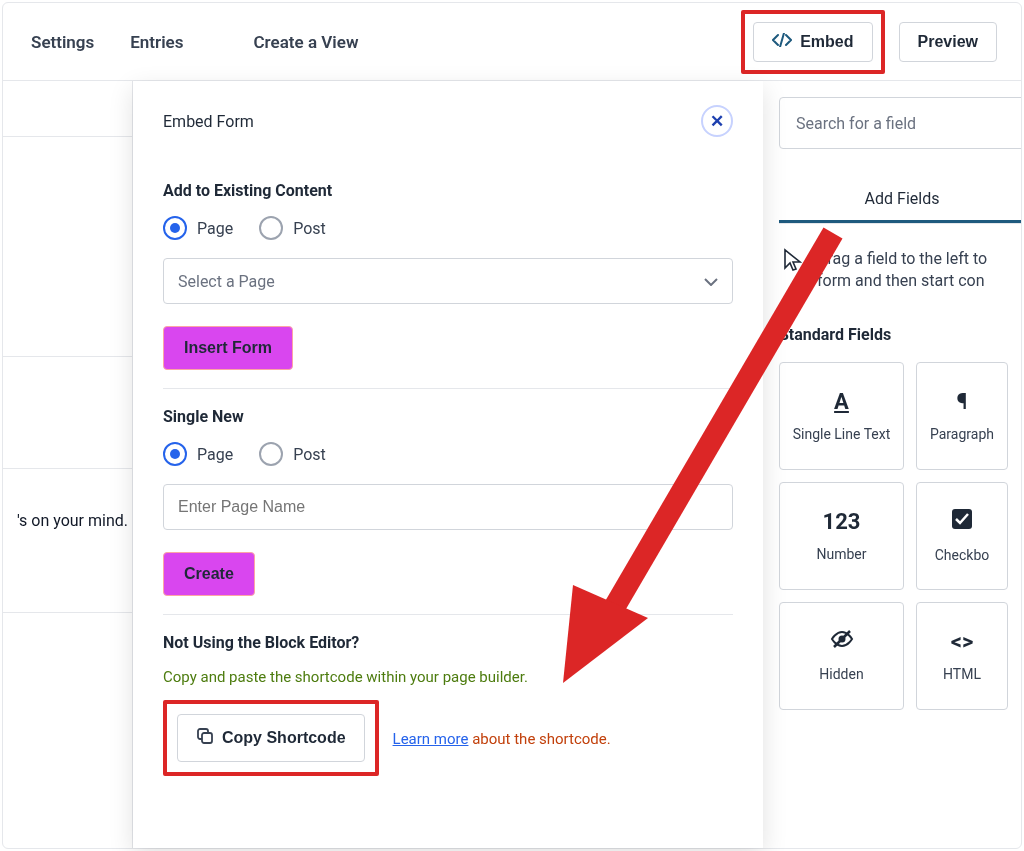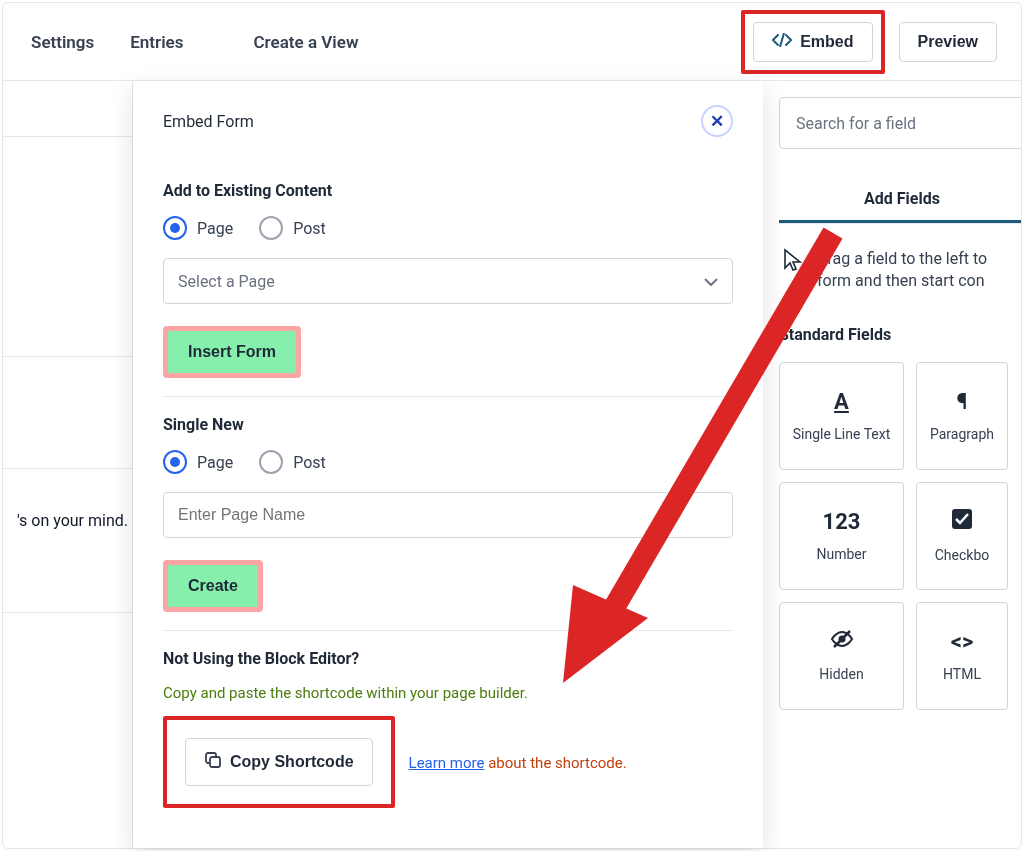--- a/index.html
+++ b/index.html
@@ -76,41 +76,41 @@
 .radio-inner { width: 10px; height: 10px; border-radius: 50%; background: #2563eb; }
 .radio-label { font-size: 16px; color: #374151; }
 .select-box, .text-input {
   width: 100%; height: 46px; border: 1px solid #d1d5db;
   border-radius: 4px; padding: 0 14px; font-size: 16px;
   color: #6b7280; background: #fff; display: flex; align-items: center;
   justify-content: space-between; margin-bottom: 22px;
 }
 .text-input { outline: none; }
 .btn-secondary {
-  border: 5px solid #fca5a5; border-radius: 4px; background: #86efac;
+  border: 1px solid #fca5a5; border-radius: 4px; background: #d946ef;
   padding: 12px 20px; font-size: 16px; font-weight: 600; color: #1f2937;
   cursor: pointer;
 }
 .shortcode-section { padding-top: 18px; }
 .sub-text { font-size: 15px; color: #4d7c0f; margin-bottom: 14px; }
 .copy-row { display: flex; align-items: center; gap: 14px; }
-.copy-highlight { border: 4px solid #dc2626; padding: 18px; border-radius: 2px; display: inline-block; }
+.copy-highlight { border: 4px solid #dc2626; padding: 10px; border-radius: 2px; display: inline-block; }
 .link-text { color: #2563eb; text-decoration: underline; font-size: 15px; cursor: pointer; }
 .plain-text { color: #c2410c; font-size: 15px; }
 
 
 .search-field {
   height: 52px; border: 1px solid #d1d5db; border-radius: 4px;
   padding: 0 16px; font-size: 16px; color: #6b7280;
   display: flex; align-items: center; margin-bottom: 28px; margin-right: -4px;
 }
 .tab-row { display: flex; border-bottom: 1px solid #e5e7eb; margin-right: -4px; }
 .tab-item {
   flex: 1; text-align: center; padding: 12px 0;
-  font-size: 16px; font-weight: 700; color: #1f2937;
+  font-size: 16px; font-weight: 400; color: #1f2937;
   border-bottom: 3px solid #1e5a7e; cursor: pointer;
 }
 .hint-row { display: flex; gap: 14px; padding: 24px 4px; align-items: flex-start; }
 .hint-icon { font-size: 22px; flex-shrink: 0; }
 .hint-text { font-size: 16px; color: #374151; line-height: 1.4; }
 .std-heading { font-size: 16px; font-weight: 700; color: #1f2937; margin: 8px 0 18px; }
 .field-grid { display: flex; gap: 12px; flex-wrap: wrap; }
 .field-card {
   width: 125px; height: 108px; border: 1px solid #d1d5db;
   border-radius: 4px; display: flex; flex-direction: column;

